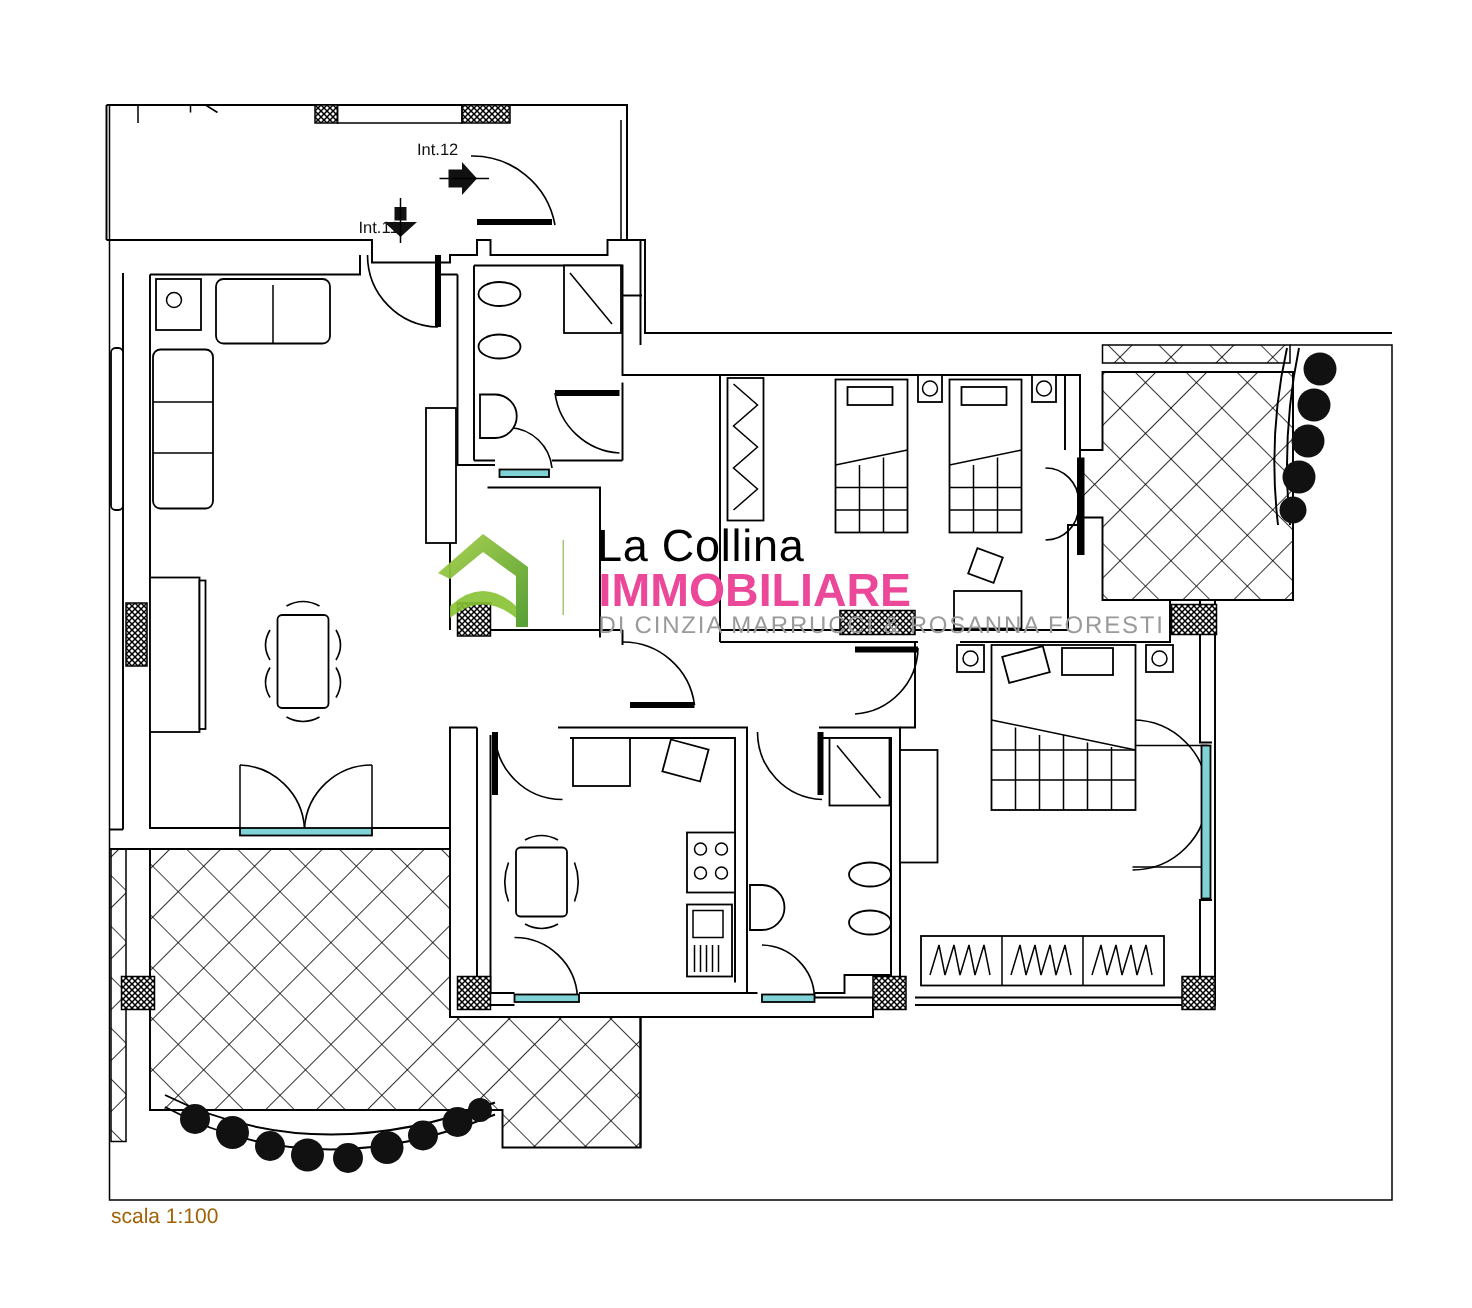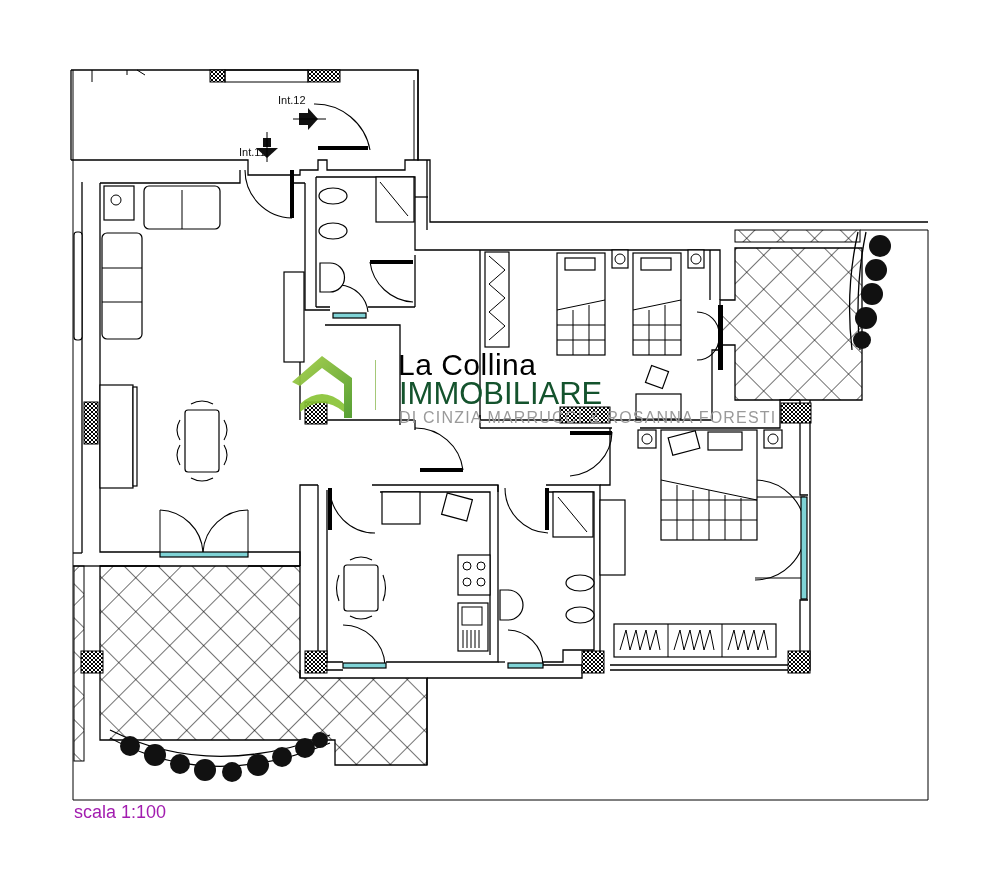--- a/index.html
+++ b/index.html
@@ -5,23 +5,23 @@
   html, body { margin: 0; padding: 0; background: #ffffff; }
   body { width: 981px; height: 872px; position: relative; overflow: hidden; font-family: "Liberation Sans", sans-serif; }
   #plan { position: absolute; left: 0; top: 0; width: 981px; height: 872px; }
   .w { fill: none; stroke: #000; stroke-width: 1.3; }
   .wt { fill: none; stroke: #000; stroke-width: 1; }
   .thick { fill: none; stroke: #000; stroke-width: 4; }
   .arc { fill: none; stroke: #000; stroke-width: 1.1; }
   .fur { fill: #fff; stroke: #000; stroke-width: 1.2; }
   .glass { fill: #7fd3d6; stroke: #000; stroke-width: 1.2; }
   .label-int { position: absolute; font-size: 11px; color: #111; }
-  #scale-label { position: absolute; left: 74px; top: 802px; font-size: 18px; color: #a21caf; }
+  #scale-label { position: absolute; left: 74px; top: 802px; font-size: 14px; color: #a16207; }
   .logo-title { position: absolute; left: 398px; top: 348px; font-size: 30px; color: #000000; font-weight: 400; letter-spacing: 0.5px; }
-  .logo-main { position: absolute; left: 399px; top: 376px; font-size: 31px; font-weight: 400; color: #14532d; letter-spacing: 0px; }
+  .logo-main { position: absolute; left: 399px; top: 376px; font-size: 31px; font-weight: 700; color: #ec4899; letter-spacing: 0px; }
   .logo-sub { position: absolute; left: 399px; top: 409px; font-size: 16px; color: #9a9a9a; letter-spacing: 1.2px; }
   .logo-divider { position: absolute; left: 375px; top: 360px; width: 1px; height: 50px; background: #a5c878; }
 </style>
 </head>
 <body>
 
 <svg id="plan" viewBox="0 0 981 872" xmlns="http://www.w3.org/2000/svg">
   <defs>
     <pattern id="diag" patternUnits="userSpaceOnUse" width="24" height="24" patternTransform="rotate(45)">
       <rect width="24" height="24" fill="#fff"></rect>

